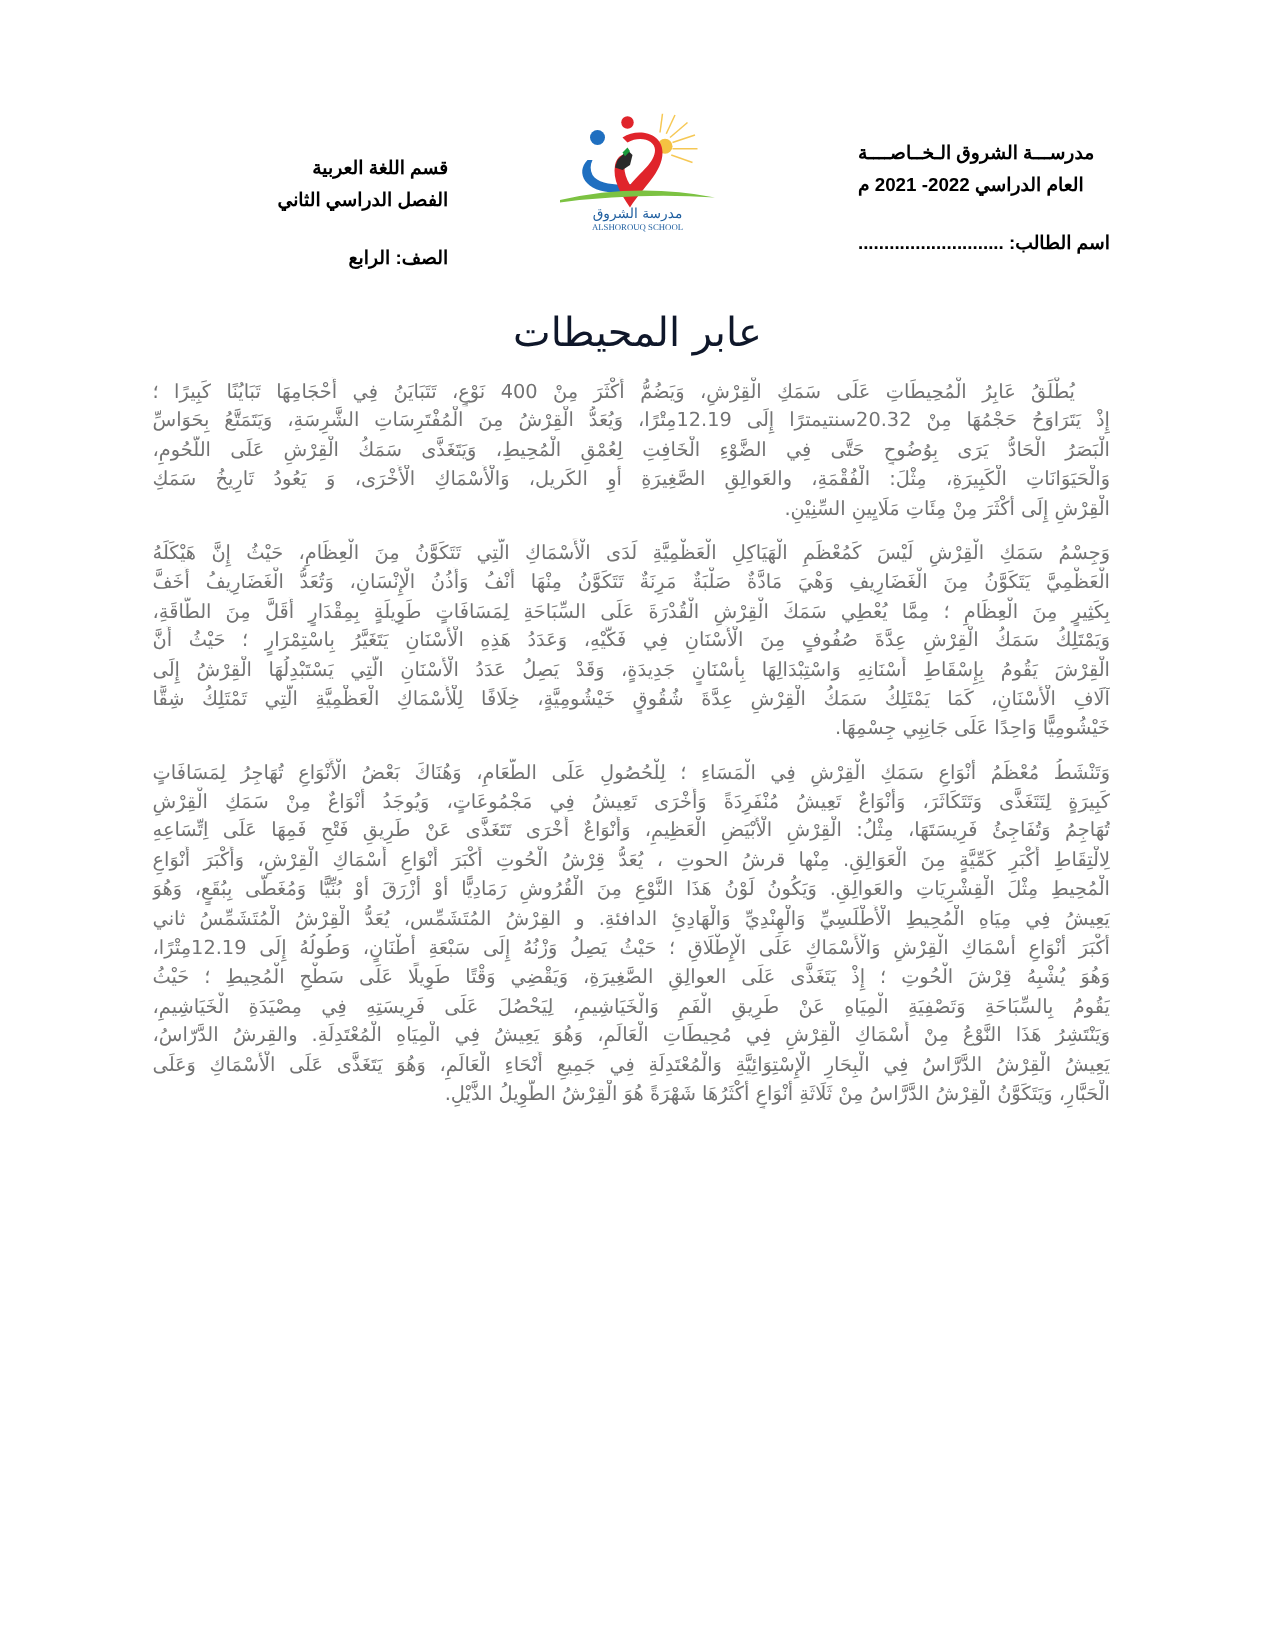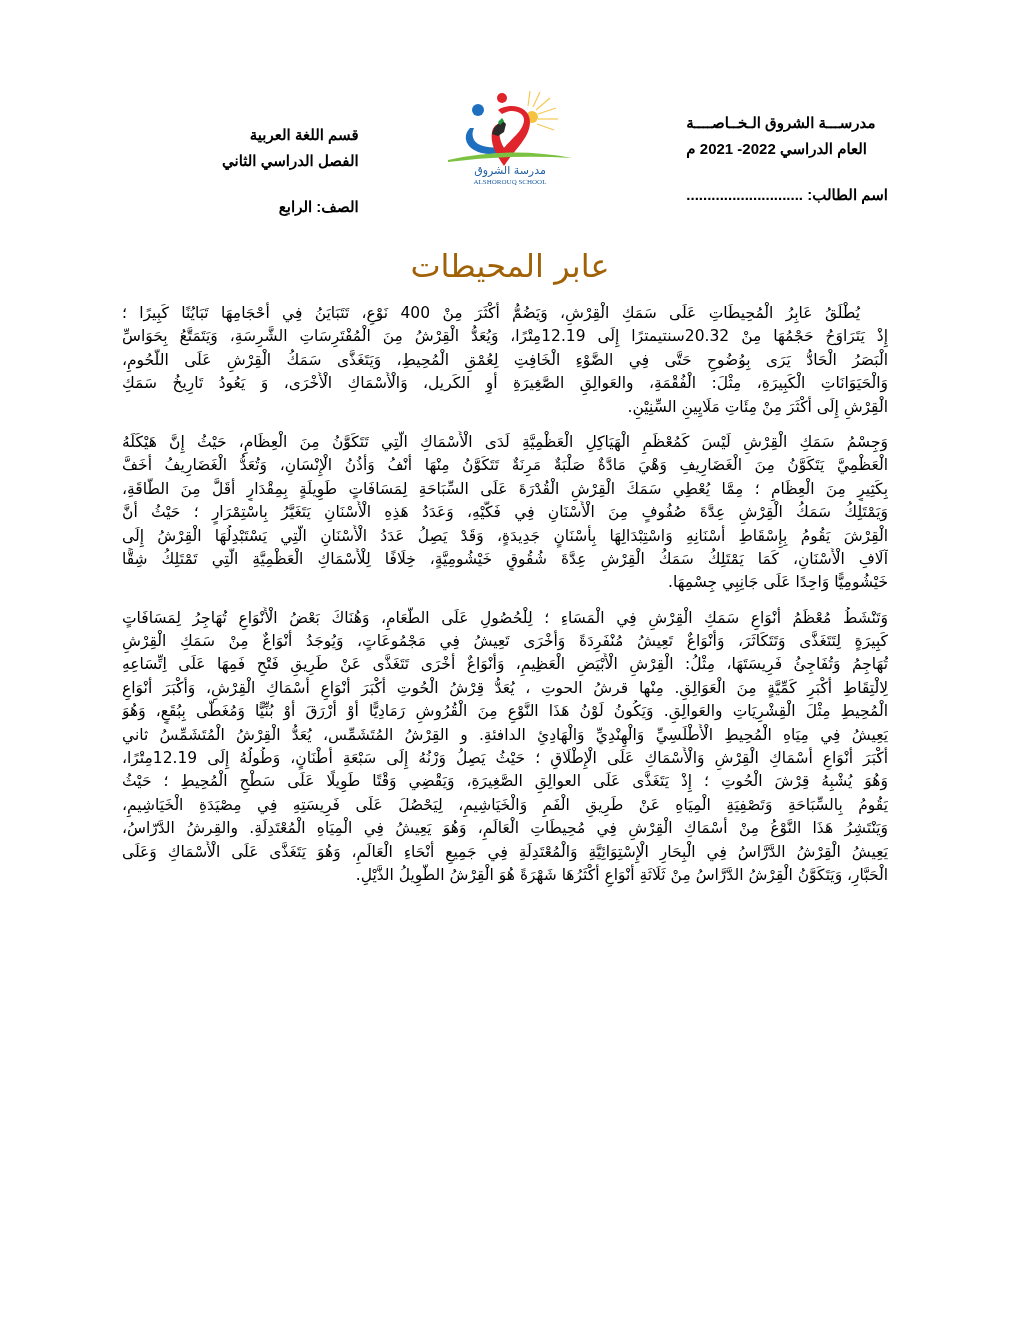--- a/index.html
+++ b/index.html
@@ -10,28 +10,28 @@
   .hdr { position: absolute; font-family: "Liberation Sans", sans-serif; font-weight: bold;
          font-size: 15px; color: #000; white-space: nowrap; direction: rtl; }
   .hdr-right { right: 132px; top: 110px; text-align: left; line-height: 26px; }
   .hdr-left  { left: 222px; top: 122px; text-align: right; line-height: 26px; }
   .hdr-right .row3, .hdr-left .row3 { margin-top: 20px; }
 
   .logo { position: absolute; left: 440px; top: 88px; width: 140px; height: 100px; }
   .logo svg { width: 140px; height: 100px; display: block; }
 
   .title { position: absolute; left: 0; right: 0; top: 246px; text-align: center;
-           font-family: "DejaVu Sans", sans-serif; font-size: 32px; color: #a16207;
+           font-family: "DejaVu Sans", sans-serif; font-size: 32px; color: #0f172a;
            direction: rtl; line-height: 40px; }
 
   .body-text { position: absolute; left: 122px; right: 132px; top: 302px; direction: rtl; }
   .para { margin: 0 0 10px 0; }
   .line { display: block; font-family: "DejaVu Sans", sans-serif; font-size: 15.5px;
           line-height: 23.4px; height: 23.4px; white-space: nowrap; text-align: justify;
-          text-align-last: justify; direction: rtl; color: #000000; overflow: hidden; }
+          text-align-last: justify; direction: rtl; color: #737373; overflow: hidden; }
   .line.last { text-align-last: right; }
   .line.indent { padding-right: 28px; }
   .para + .para { margin-top: 12px; }
 </style>
 </head>
 <body>
 
 <div class="page">
 
   <div class="hdr hdr-right">

